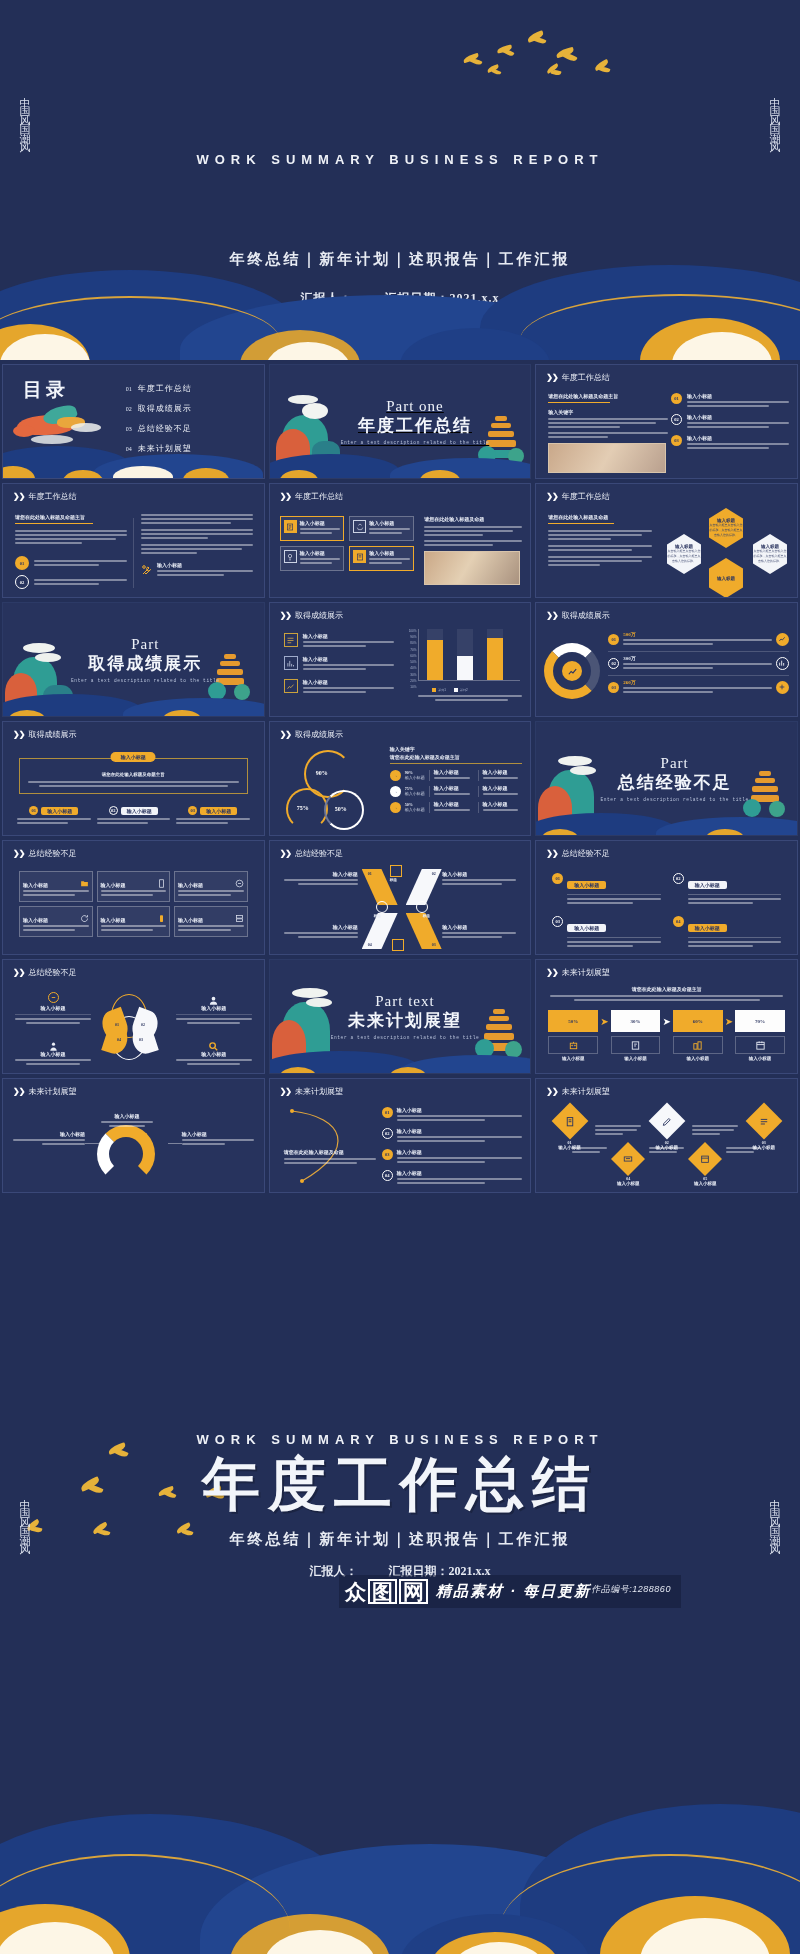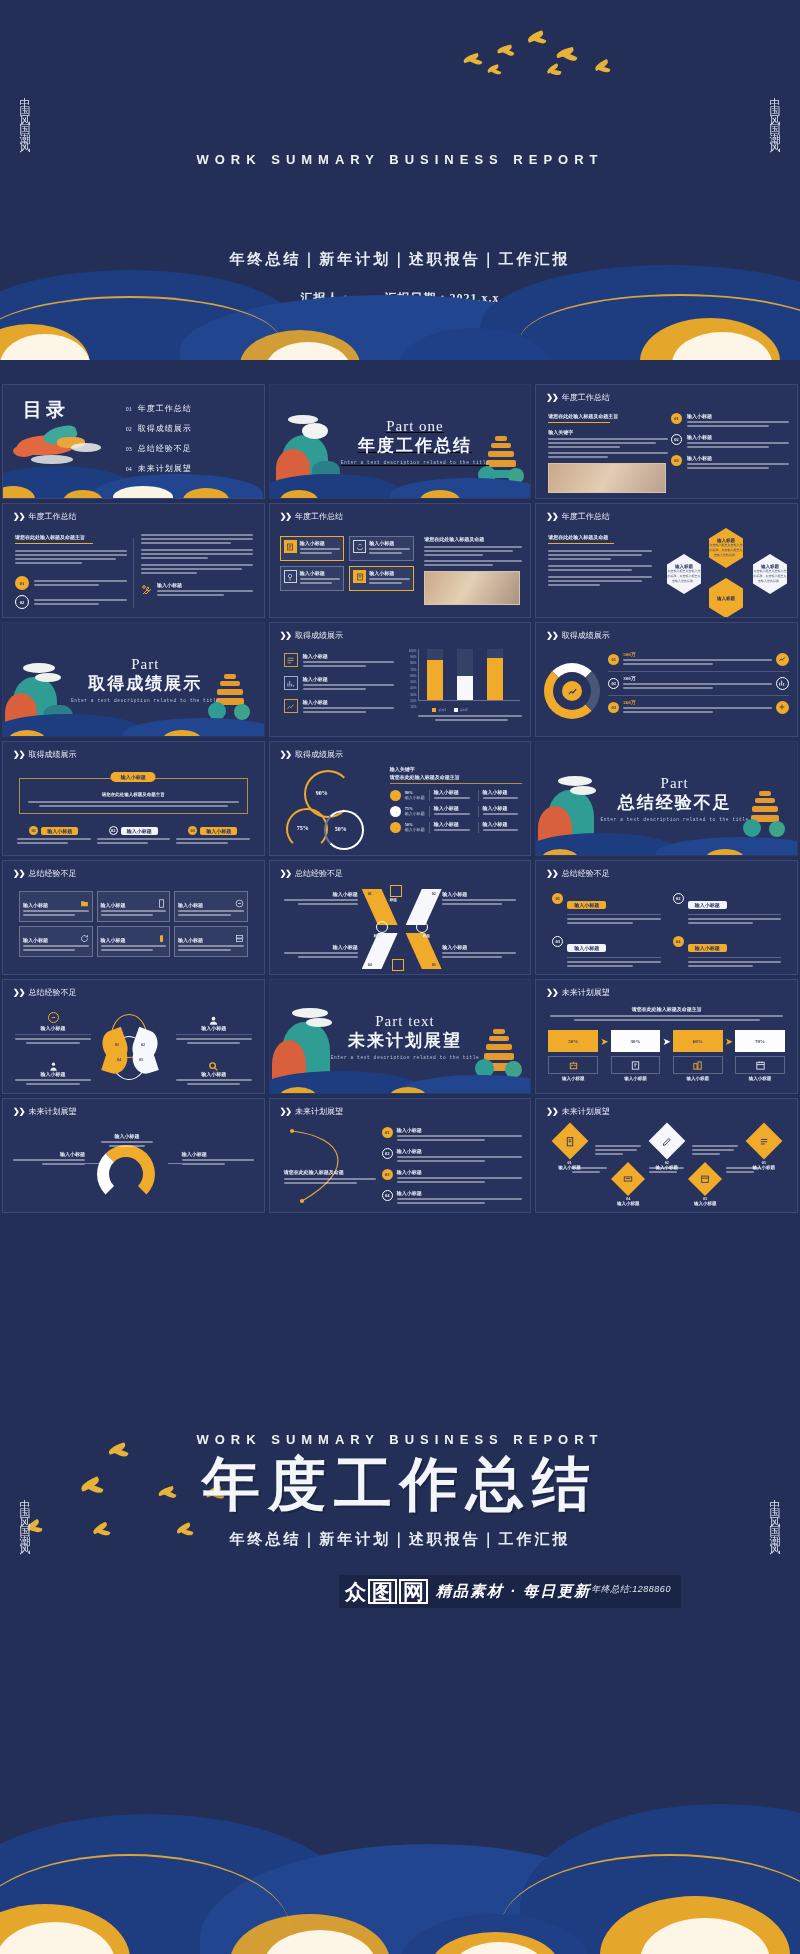--- a/index.html
+++ b/index.html
@@ -49,21 +49,21 @@
   .bird-w { position:absolute; }
   .bird-w i {
     position:absolute; display:block; background:#e6b23a;
     border-radius: 70% 10% 60% 10%;
   }
 
   
   .grid {
     position:absolute; left:0; top:360px; width:800px;
     display:grid; grid-template-columns: repeat(3, 1fr);
-    gap: 4px 4px; padding: 4px 2px; margin-top: 20px;
+    gap: 4px 4px; padding: 4px 2px;
   }
   .slide {
     position:relative; width:100%; height:115px; background:#27335d;
     overflow:hidden; border:1px solid #3a4878;
   }
   .slide.cover { border-color:#2c3a66; }
   .s-head { position:absolute; top:7px; left:10px; display:flex; align-items:center; gap:4px; }
   .s-head .chev { color:#fff; font-size:8px; letter-spacing:-1px; font-weight:700; }
   .s-title { color:#eef1f8; font-size:8px; font-family:"Liberation Serif", serif; white-space:nowrap; }
 
@@ -1262,30 +1262,34 @@
     <div class="side-v left" style="top:170px;">
       <div style="writing-mode:vertical-rl; letter-spacing:9px;">中国风国潮风</div>
     </div>
     <div class="side-v right" style="top:170px;">
       <div style="writing-mode:vertical-rl; letter-spacing:9px;">中国风国潮风</div>
     </div>
 
     <div class="cl-eyebrow">WORK SUMMARY BUSINESS REPORT</div>
     <div class="cl-title">年度工作总结</div>
     <div class="cl-sub">年终总结｜新年计划｜述职报告｜工作汇报</div>
+    <div class="cl-meta">
+      <span>汇报人：</span>
+      <span>汇报日期：2021.x.x</span>
+    </div>
 
     <div class="wm">
       <div class="wm-logo">
         <span class="g plain">众</span>
         <span class="g">图</span>
         <span class="g">网</span>
       </div>
       <div class="wm-right">
         <span class="wm-top">精品素材 · 每日更新</span>
-        <span class="wm-bot">年终总结:1288860</span>
+        <span class="wm-bot">作品编号:1288860</span>
       </div>
     </div>
 
     <div class="waves" style="height:200px;">
       <div style="position:absolute;left:-60px;bottom:-60px;width:420px;height:200px;border-radius:50% 50% 0 0;background:#1e3c80;"></div>
       <div style="position:absolute;left:200px;bottom:-80px;width:460px;height:190px;border-radius:50% 50% 0 0;background:#22458f;"></div>
       <div style="position:absolute;left:520px;bottom:-60px;width:400px;height:210px;border-radius:50% 50% 0 0;background:#1e3c80;"></div>
       <div style="position:absolute;left:-30px;bottom:-50px;width:320px;height:150px;border-radius:50% 50% 0 0;border-top:2px solid #d9a43c;"></div>
       <div style="position:absolute;left:500px;bottom:-50px;width:340px;height:150px;border-radius:50% 50% 0 0;border-top:2px solid #d9a43c;"></div>
       <div style="position:absolute;left:-40px;bottom:-60px;width:170px;height:110px;border-radius:50%;background:#e5a62c;"></div>

